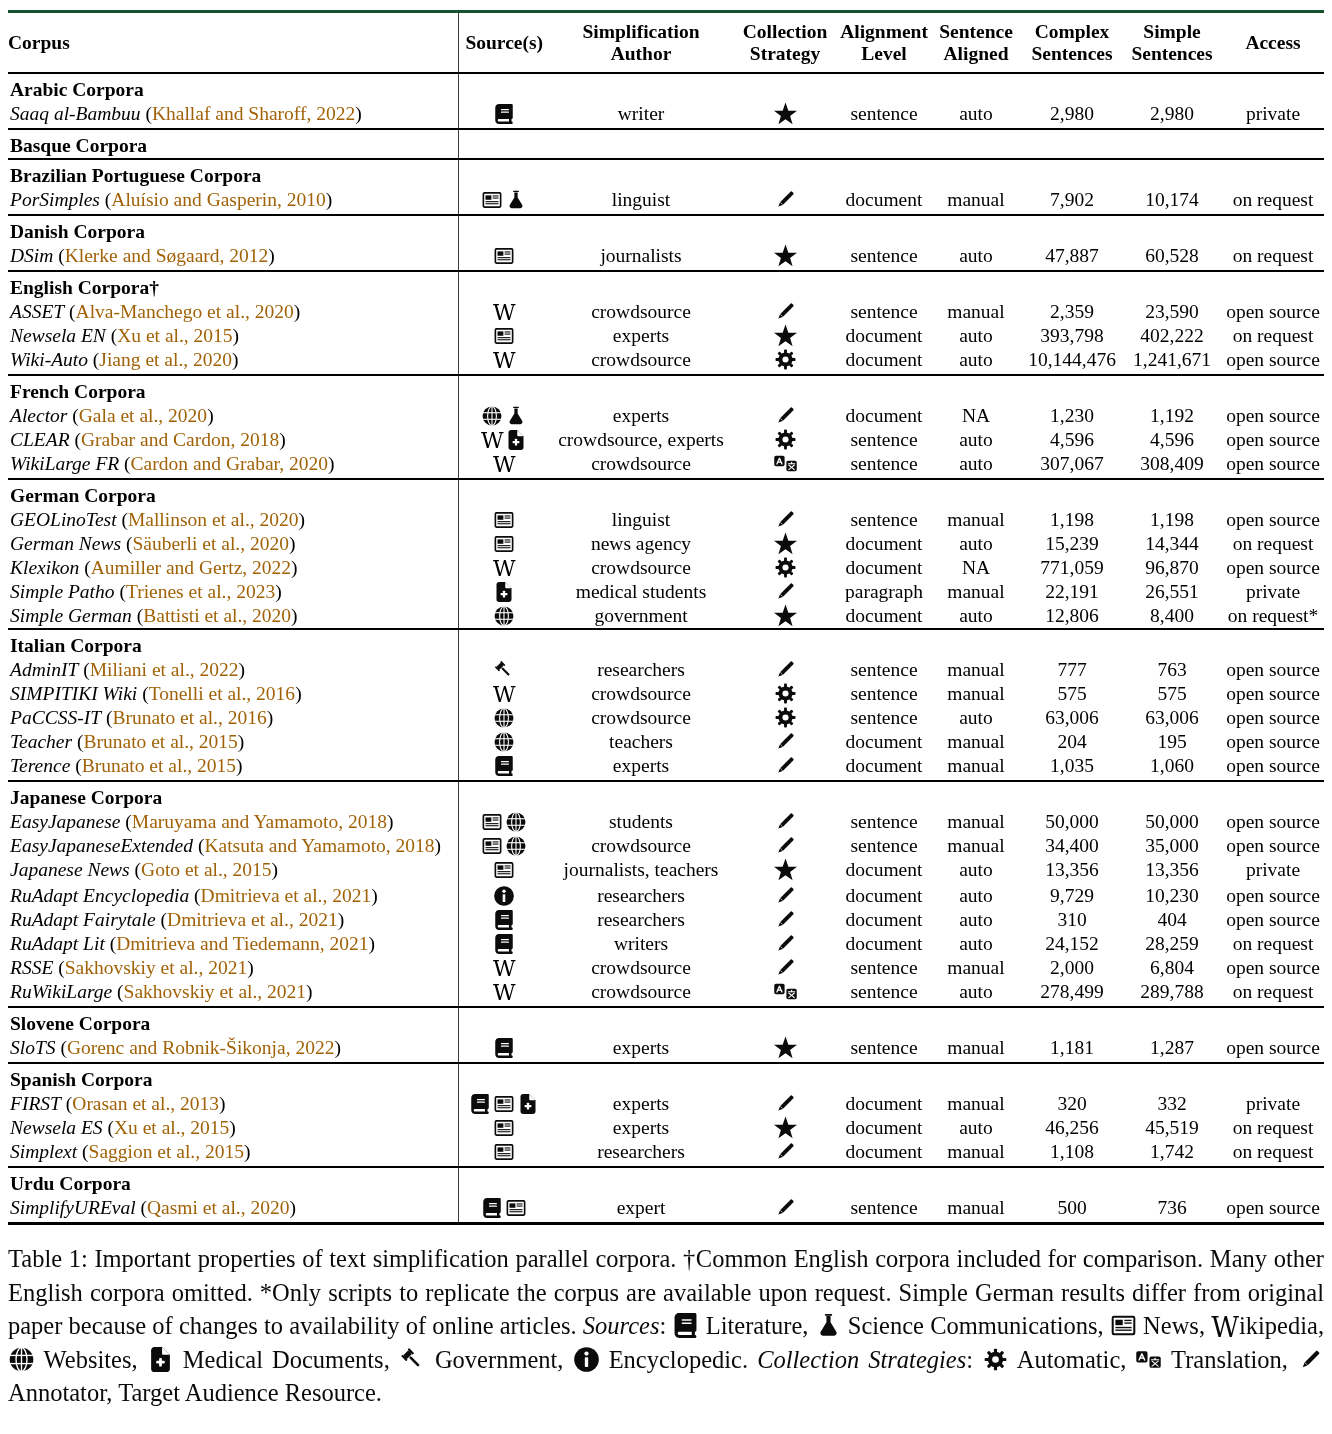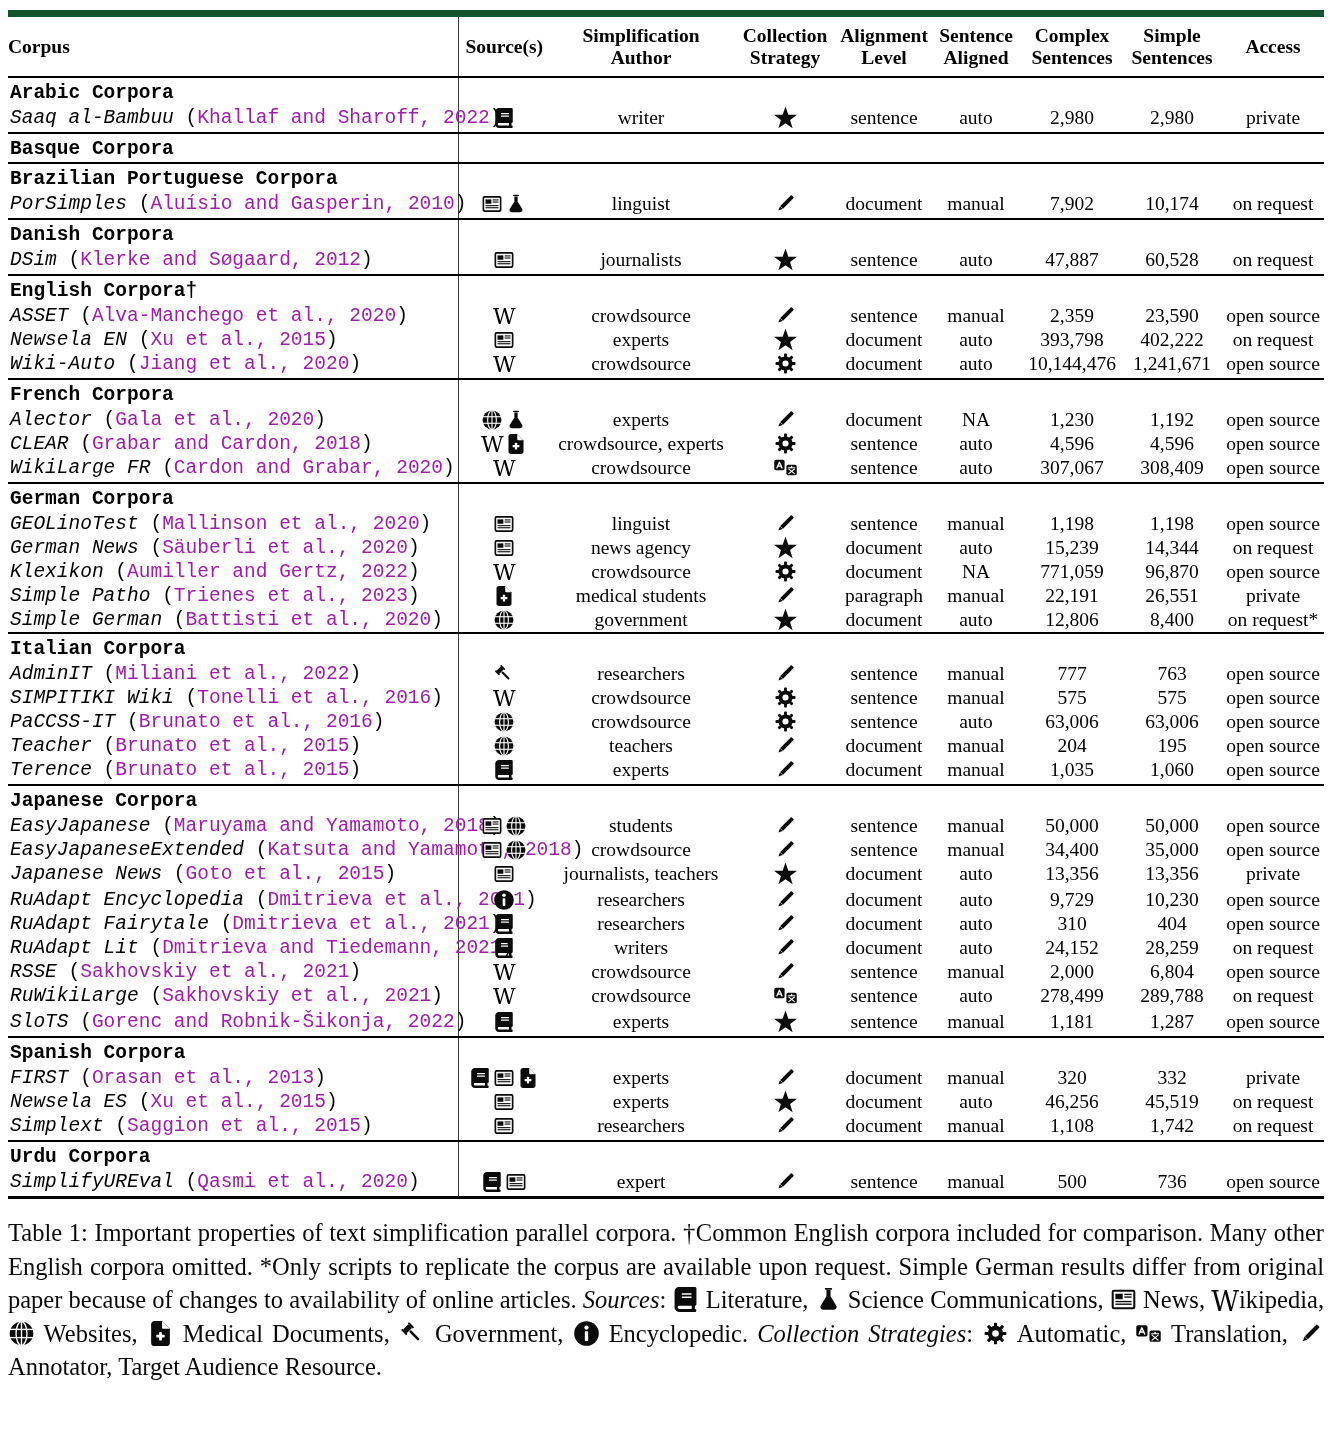--- a/index.html
+++ b/index.html
@@ -2,33 +2,33 @@
 <html><head>
 <meta charset="utf-8">
 <style>
   html,body{margin:0;padding:0;background:#fff;}
   body{width:1332px;height:1434px;overflow:hidden;color:#000;
        font-family:"Liberation Serif", serif;-webkit-font-smoothing:antialiased;}
   .page{padding:10px 8px 0 8px;}
 
   
   table.corpora{border-collapse:collapse;table-layout:fixed;width:1316px;
-    border-top:7px solid #14532d;border-bottom:3px solid #000;}
+    border-top:3px solid #14532d;border-bottom:3px solid #000;}
   th{font-weight:bold;font-size:19.5px;line-height:22px;white-space:pre-line;
      vertical-align:middle;text-align:center;padding:8px 0 7px 0;
      border-bottom:2px solid #000;}
   td{font-size:19.5px;line-height:24px;text-align:center;vertical-align:middle;
      padding:0;white-space:nowrap;}
   th:first-child,td:first-child{border-right:1px solid #3a3a3a;text-align:left;}
-  td:first-child{padding-left:2px;font-family:Liberation Mono, monospace;}
+  td:first-child{padding-left:2px;}
   tr.group td{border-top:2px solid #000;font-weight:bold;padding-top:3px;line-height:25px;}
   tr.group.first td{border-top:none;}
   tr.last-in-section td{padding-bottom:2px;}
   .corpus-name{font-style:italic;text-align:right;}
-  a.cite{color:#a21caf;text-decoration:none;cursor:pointer;}
+  a.cite{color:#a16207;text-decoration:none;cursor:pointer;}
 
   
   .icn{display:inline-block;width:20px;height:20px;vertical-align:-4px;fill:#0b0b0b;}
   td .strategy-icn{width:23px;height:23px;vertical-align:-5px;}
   .src-wrap .icn{margin:0 2px;}
   .w-icon{font-family:"DejaVu Serif", serif;font-style:normal;font-weight:normal;
           font-size:22px;line-height:1;display:inline-block;vertical-align:-2px;}
 
   
   .caption{margin-top:17px;width:1316px;font-size:24.5px;line-height:33.6px;
@@ -589,20 +589,24 @@
           <td>crowdsource</td>
           <td><svg class="icn strategy-icn">
               <use href="#i-translate"></use>
             </svg></td>
           <td>sentence</td>
           <td>auto</td>
           <td>278,499</td>
           <td>289,788</td>
           <td>on request</td>
         </tr>
+        <tr class="group">
+          <td>Slovene Corpora</td>
+          <td colspan="8"></td>
+        </tr>
         <tr class="last-in-section">
           <td><span class="corpus-name">SloTS</span> (<a class="cite">Gorenc and Robnik-Šikonja, 2022</a>)</td>
           <td class="src-wrap"><svg class="icn">
               <use href="#i-book"></use>
             </svg></td>
           <td>experts</td>
           <td><svg class="icn strategy-icn">
               <use href="#i-star"></use>
             </svg></td>
           <td>sentence</td>

